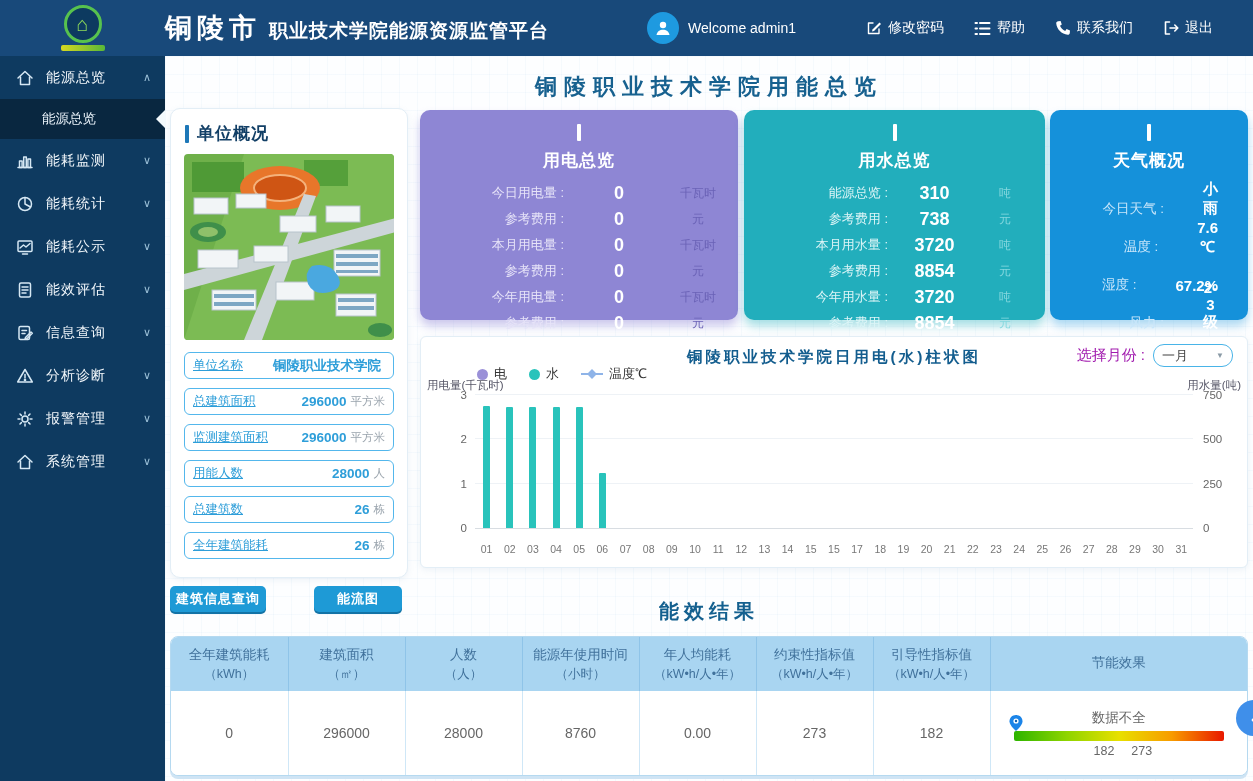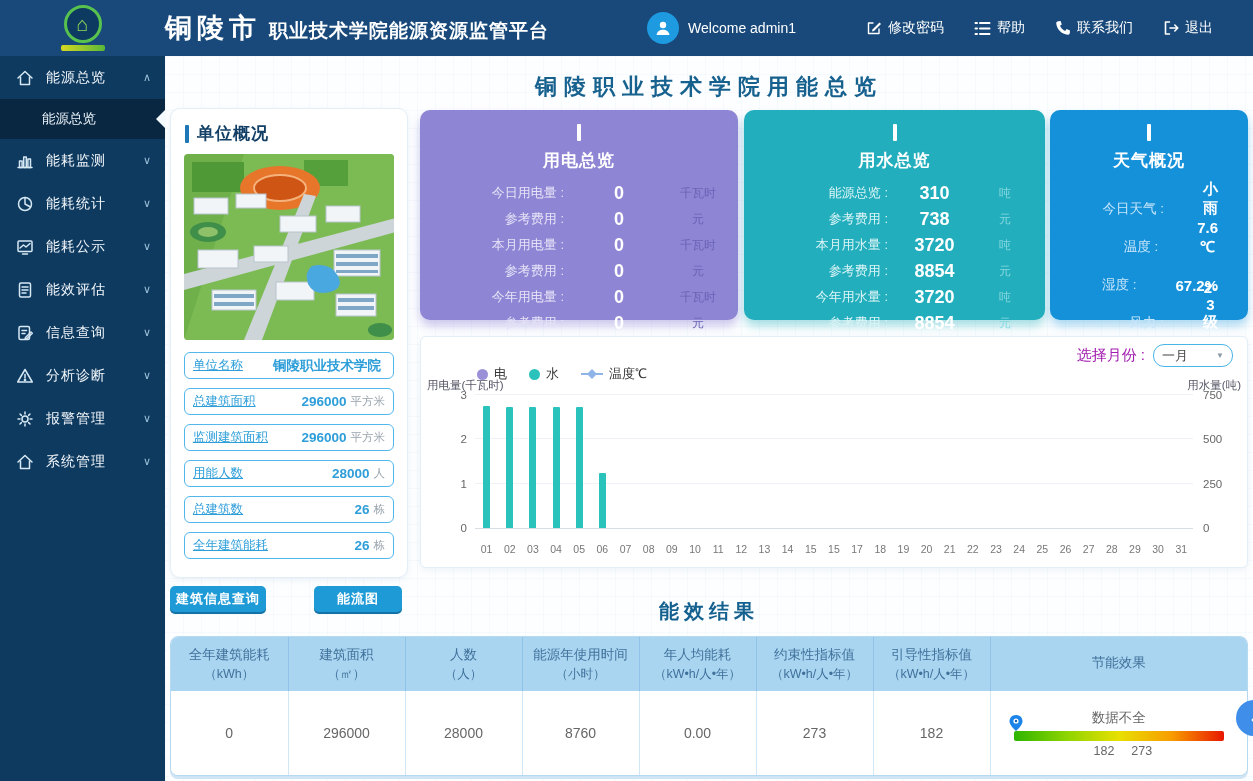--- a/index.html
+++ b/index.html
@@ -459,20 +459,21 @@
                  <span class="val">67.2%</span>
           </div>
           <div class="w-row">
             <span class="lbl">风力 :</span>
                  <span class="val">2-3级</span>
           </div>
         </div>
     </div>
 
     <div class="card chart-card">
+      <div class="chart-title">铜陵职业技术学院日用电(水)柱状图</div>
       <div class="month-box">
         <span class="month-label">选择月份 :</span>
         <div class="month-select">
           <span>一月</span>
           <span class="arr">▼</span>
         </div>
       </div>
       <div class="legend">
           <span class="leg-item">
             <span class="leg-dot" style="background:#9a90d8"></span>

